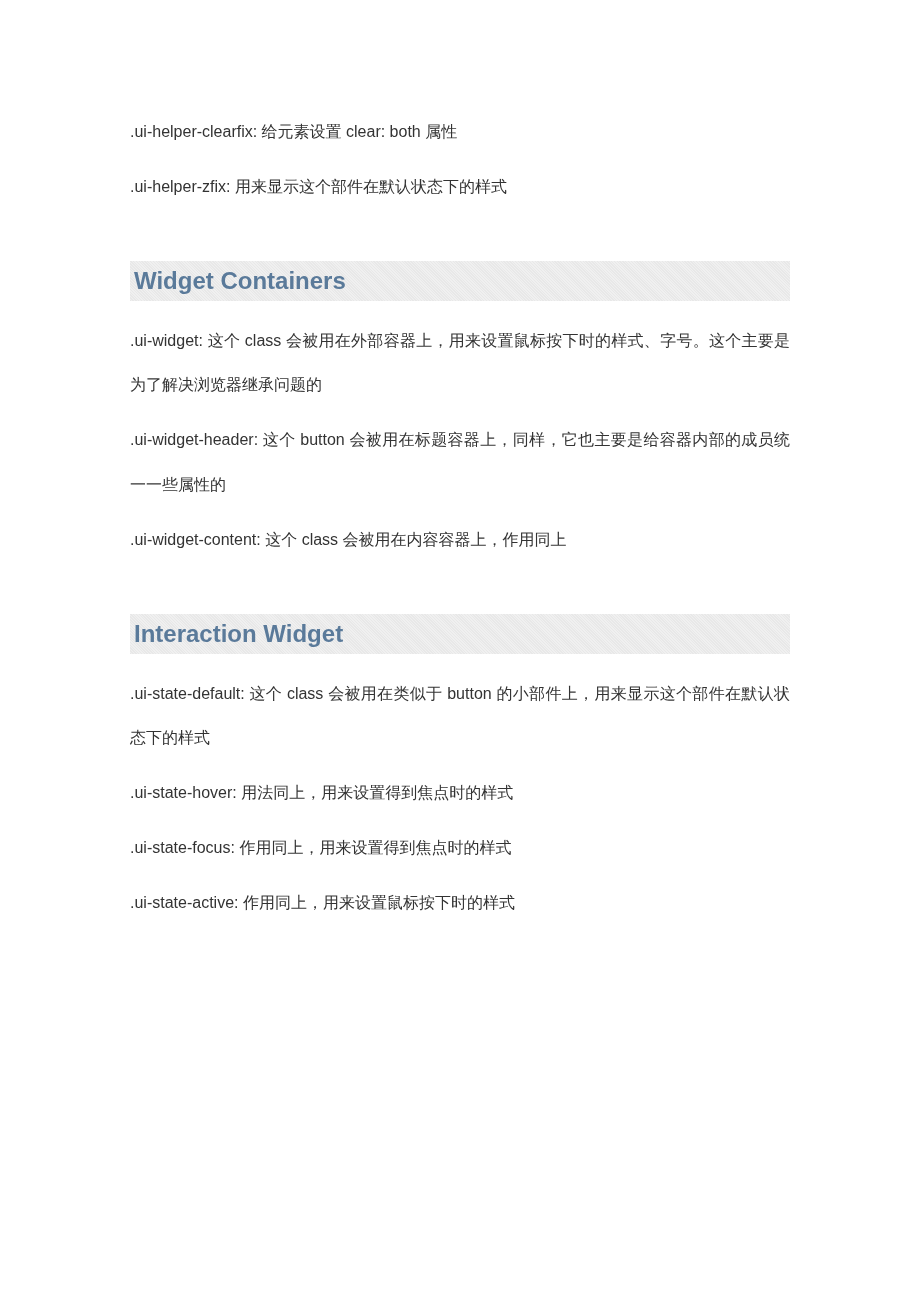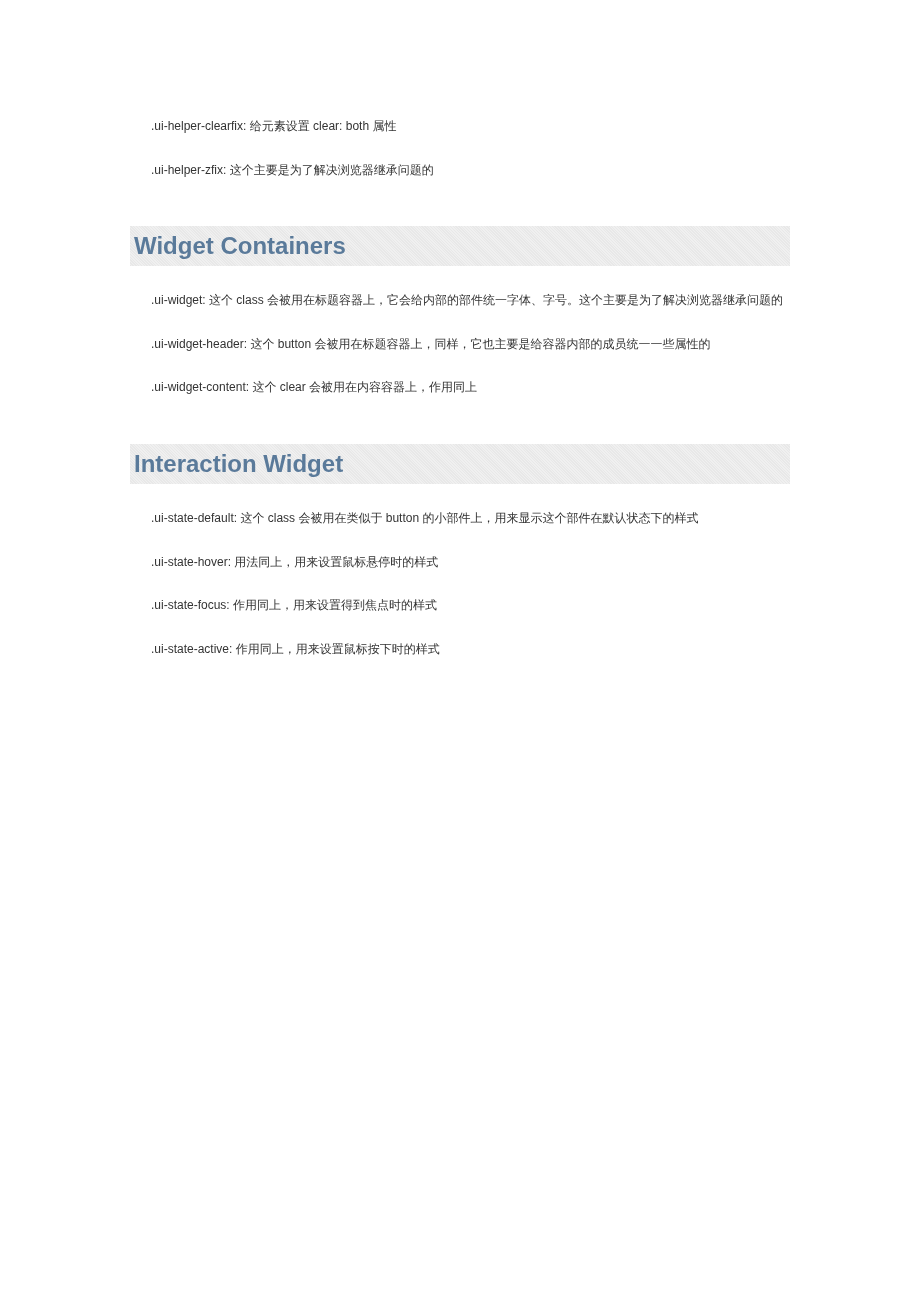--- a/index.html
+++ b/index.html
@@ -8,57 +8,56 @@
       box-sizing: border-box;
     }
     body {
       font-family: "Microsoft YaHei", "Segoe UI", Arial, sans-serif;
       background: #ffffff;
       width: 920px;
       padding: 110px 130px 100px 130px;
       color: #333333;
     }
     .paragraph {
-      font-size: 12px;
+      font-size: 16px;
       line-height: 2.8;
       color: #333333;
       margin-bottom: 10px;
       text-align: justify;
-      margin-left: 21px;
     }
     .section-heading {
       font-size: 24px;
       font-weight: bold;
       color: #5a7a9a;
       background: repeating-linear-gradient(
         45deg,
         #e8e8e8,
         #e8e8e8 1px,
         #f0f0f0 1px,
         #f0f0f0 2px
       );
       background-color: #eaeaea;
       padding: 6px 4px;
-      margin-top: 39px;
+      margin-top: 51px;
       margin-bottom: 18px;
     }
     .spacer-top {
       height: 0;
     }
   </style>
 </head>
 <body>
 
 <div class="spacer-top"></div>
 
 <p class="paragraph">.ui-helper-clearfix: 给元素设置 clear: both 属性</p>
-<p class="paragraph">.ui-helper-zfix: 这个主要是为了解决浏览器继承问题的</p>
+<p class="paragraph">.ui-helper-zfix: 用来显示这个部件在默认状态下的样式</p>
 
 <h2 class="section-heading">Widget Containers</h2>
-<p class="paragraph">.ui-widget: 这个 class 会被用在标题容器上，它会给内部的部件统一字体、字号。这个主要是为了解决浏览器继承问题的</p>
+<p class="paragraph">.ui-widget: 这个 class 会被用在外部容器上，用来设置鼠标按下时的样式、字号。这个主要是为了解决浏览器继承问题的</p>
 <p class="paragraph">.ui-widget-header: 这个 button 会被用在标题容器上，同样，它也主要是给容器内部的成员统一一些属性的</p>
-<p class="paragraph">.ui-widget-content: 这个 clear 会被用在内容容器上，作用同上</p>
+<p class="paragraph">.ui-widget-content: 这个 class 会被用在内容容器上，作用同上</p>
 
 <h2 class="section-heading">Interaction Widget</h2>
 <p class="paragraph">.ui-state-default: 这个 class 会被用在类似于 button 的小部件上，用来显示这个部件在默认状态下的样式</p>
-<p class="paragraph">.ui-state-hover: 用法同上，用来设置鼠标悬停时的样式</p>
+<p class="paragraph">.ui-state-hover: 用法同上，用来设置得到焦点时的样式</p>
 <p class="paragraph">.ui-state-focus: 作用同上，用来设置得到焦点时的样式</p>
 <p class="paragraph">.ui-state-active: 作用同上，用来设置鼠标按下时的样式</p>
 
 </body></html>

